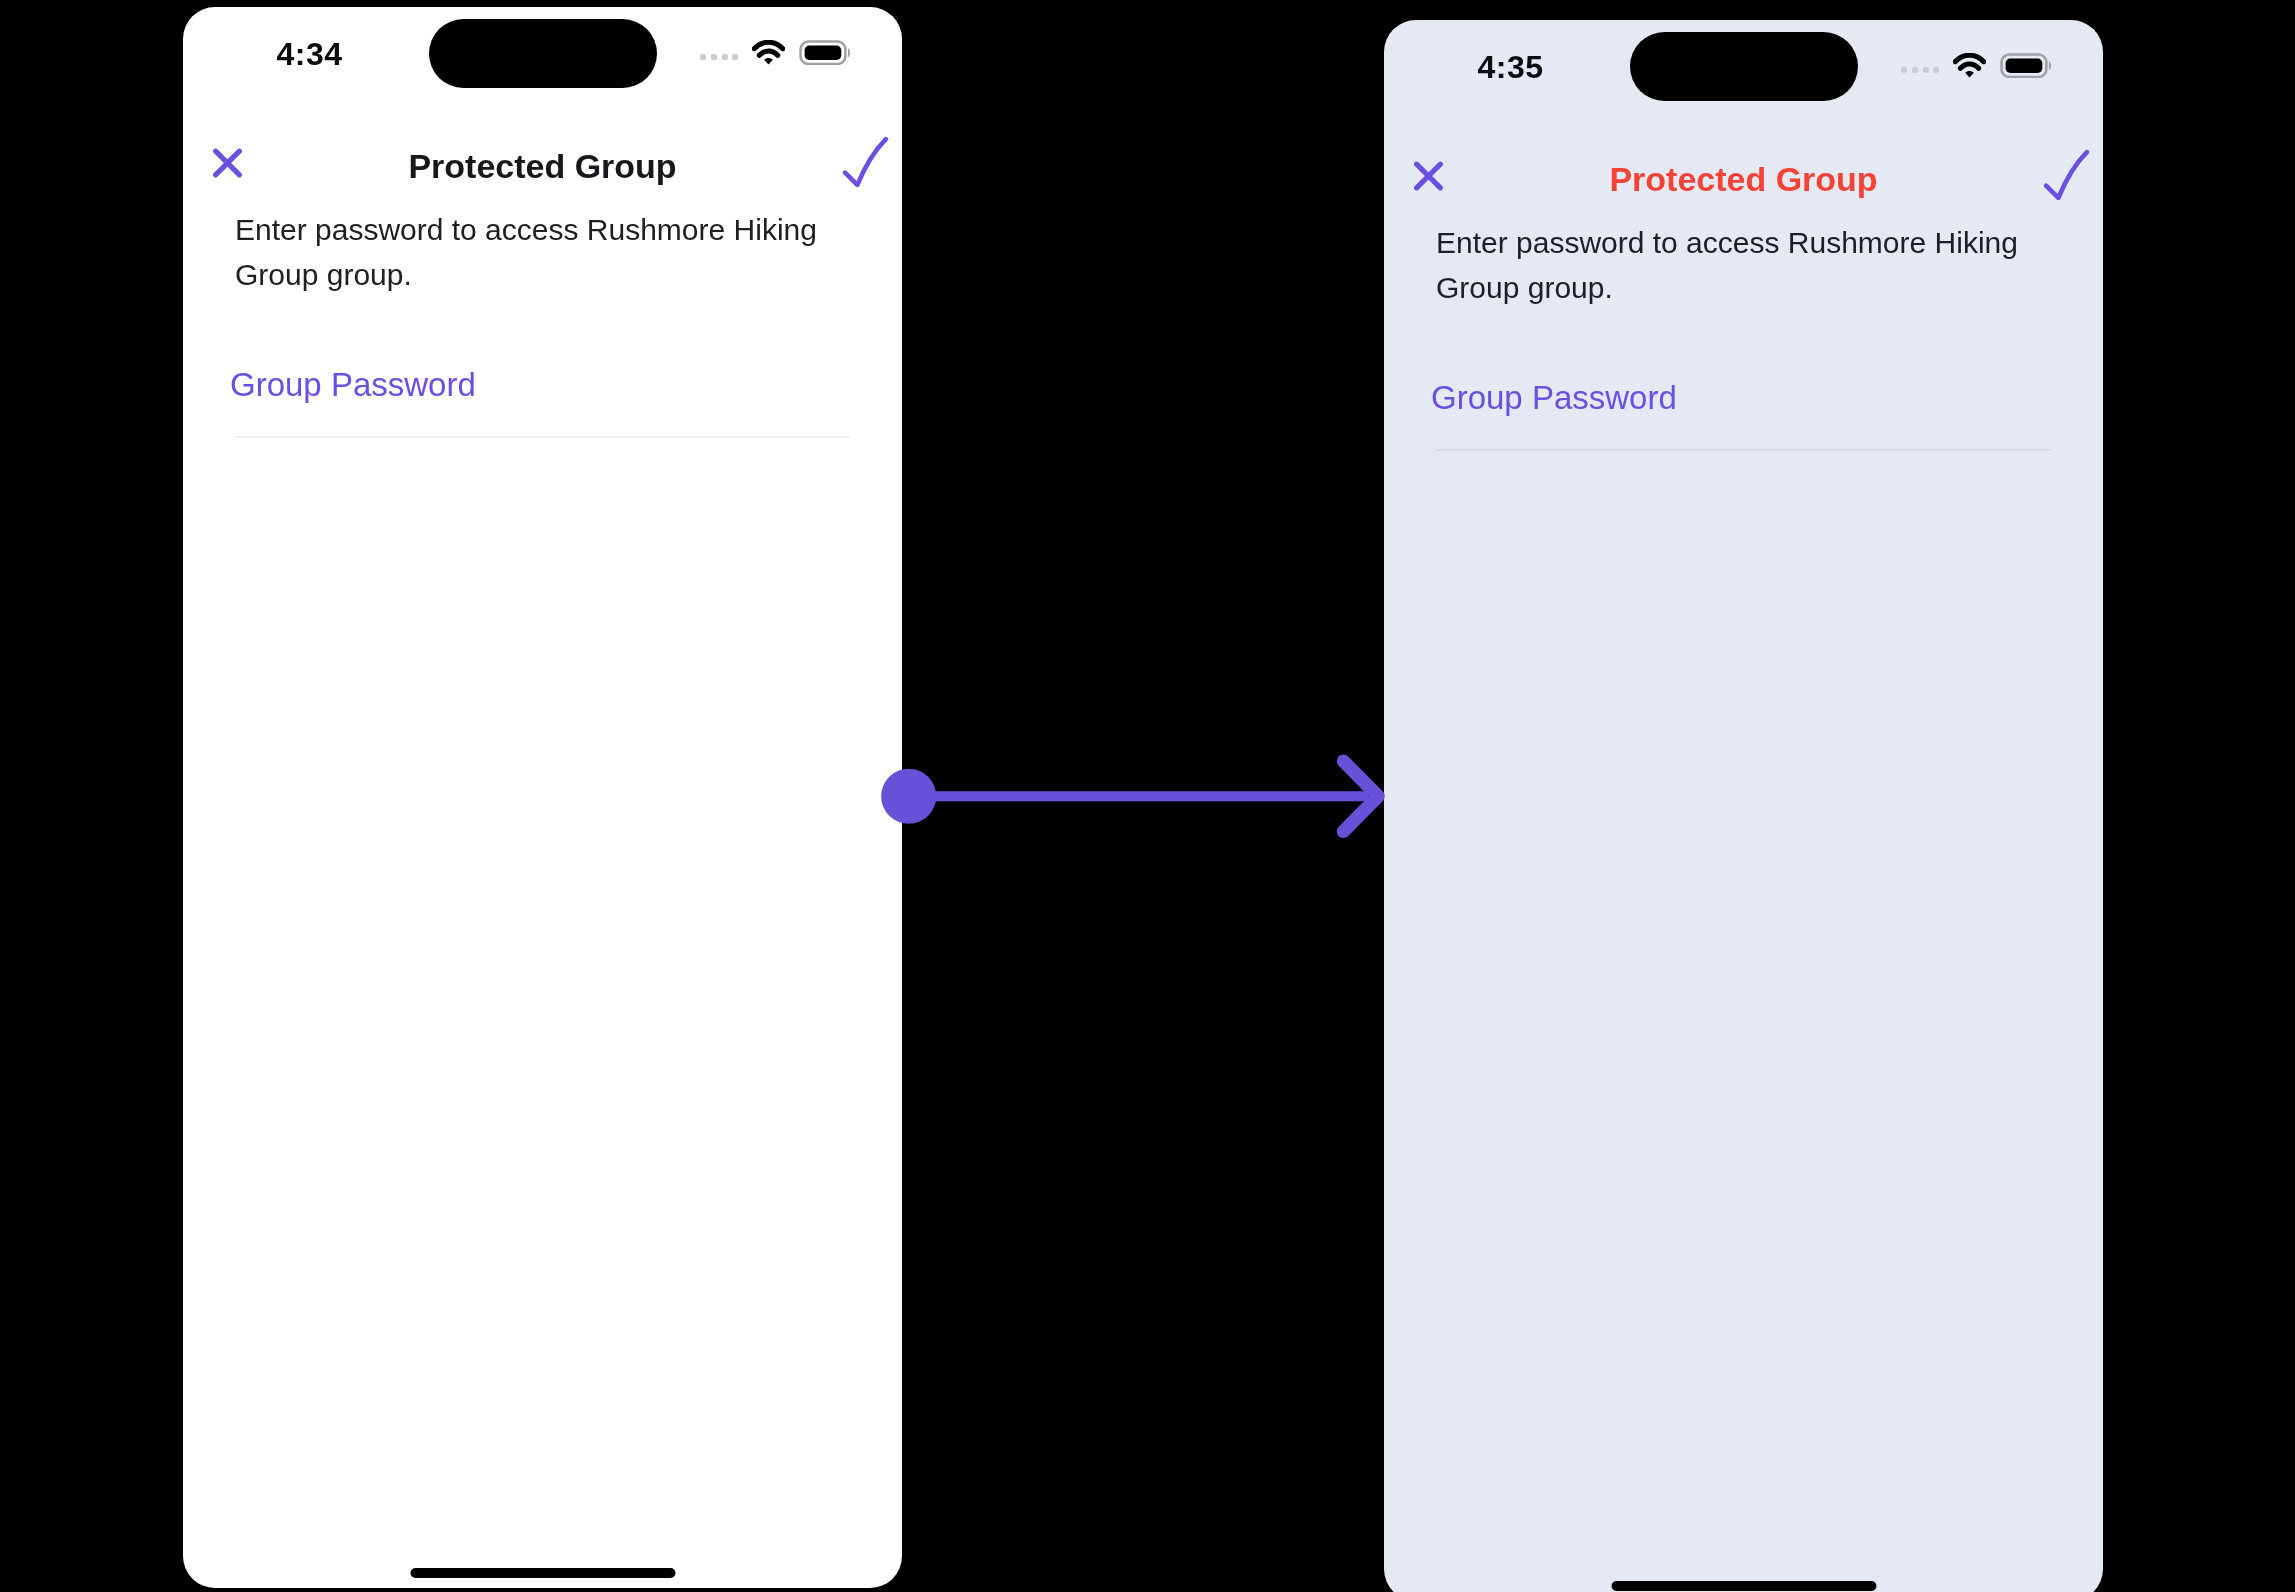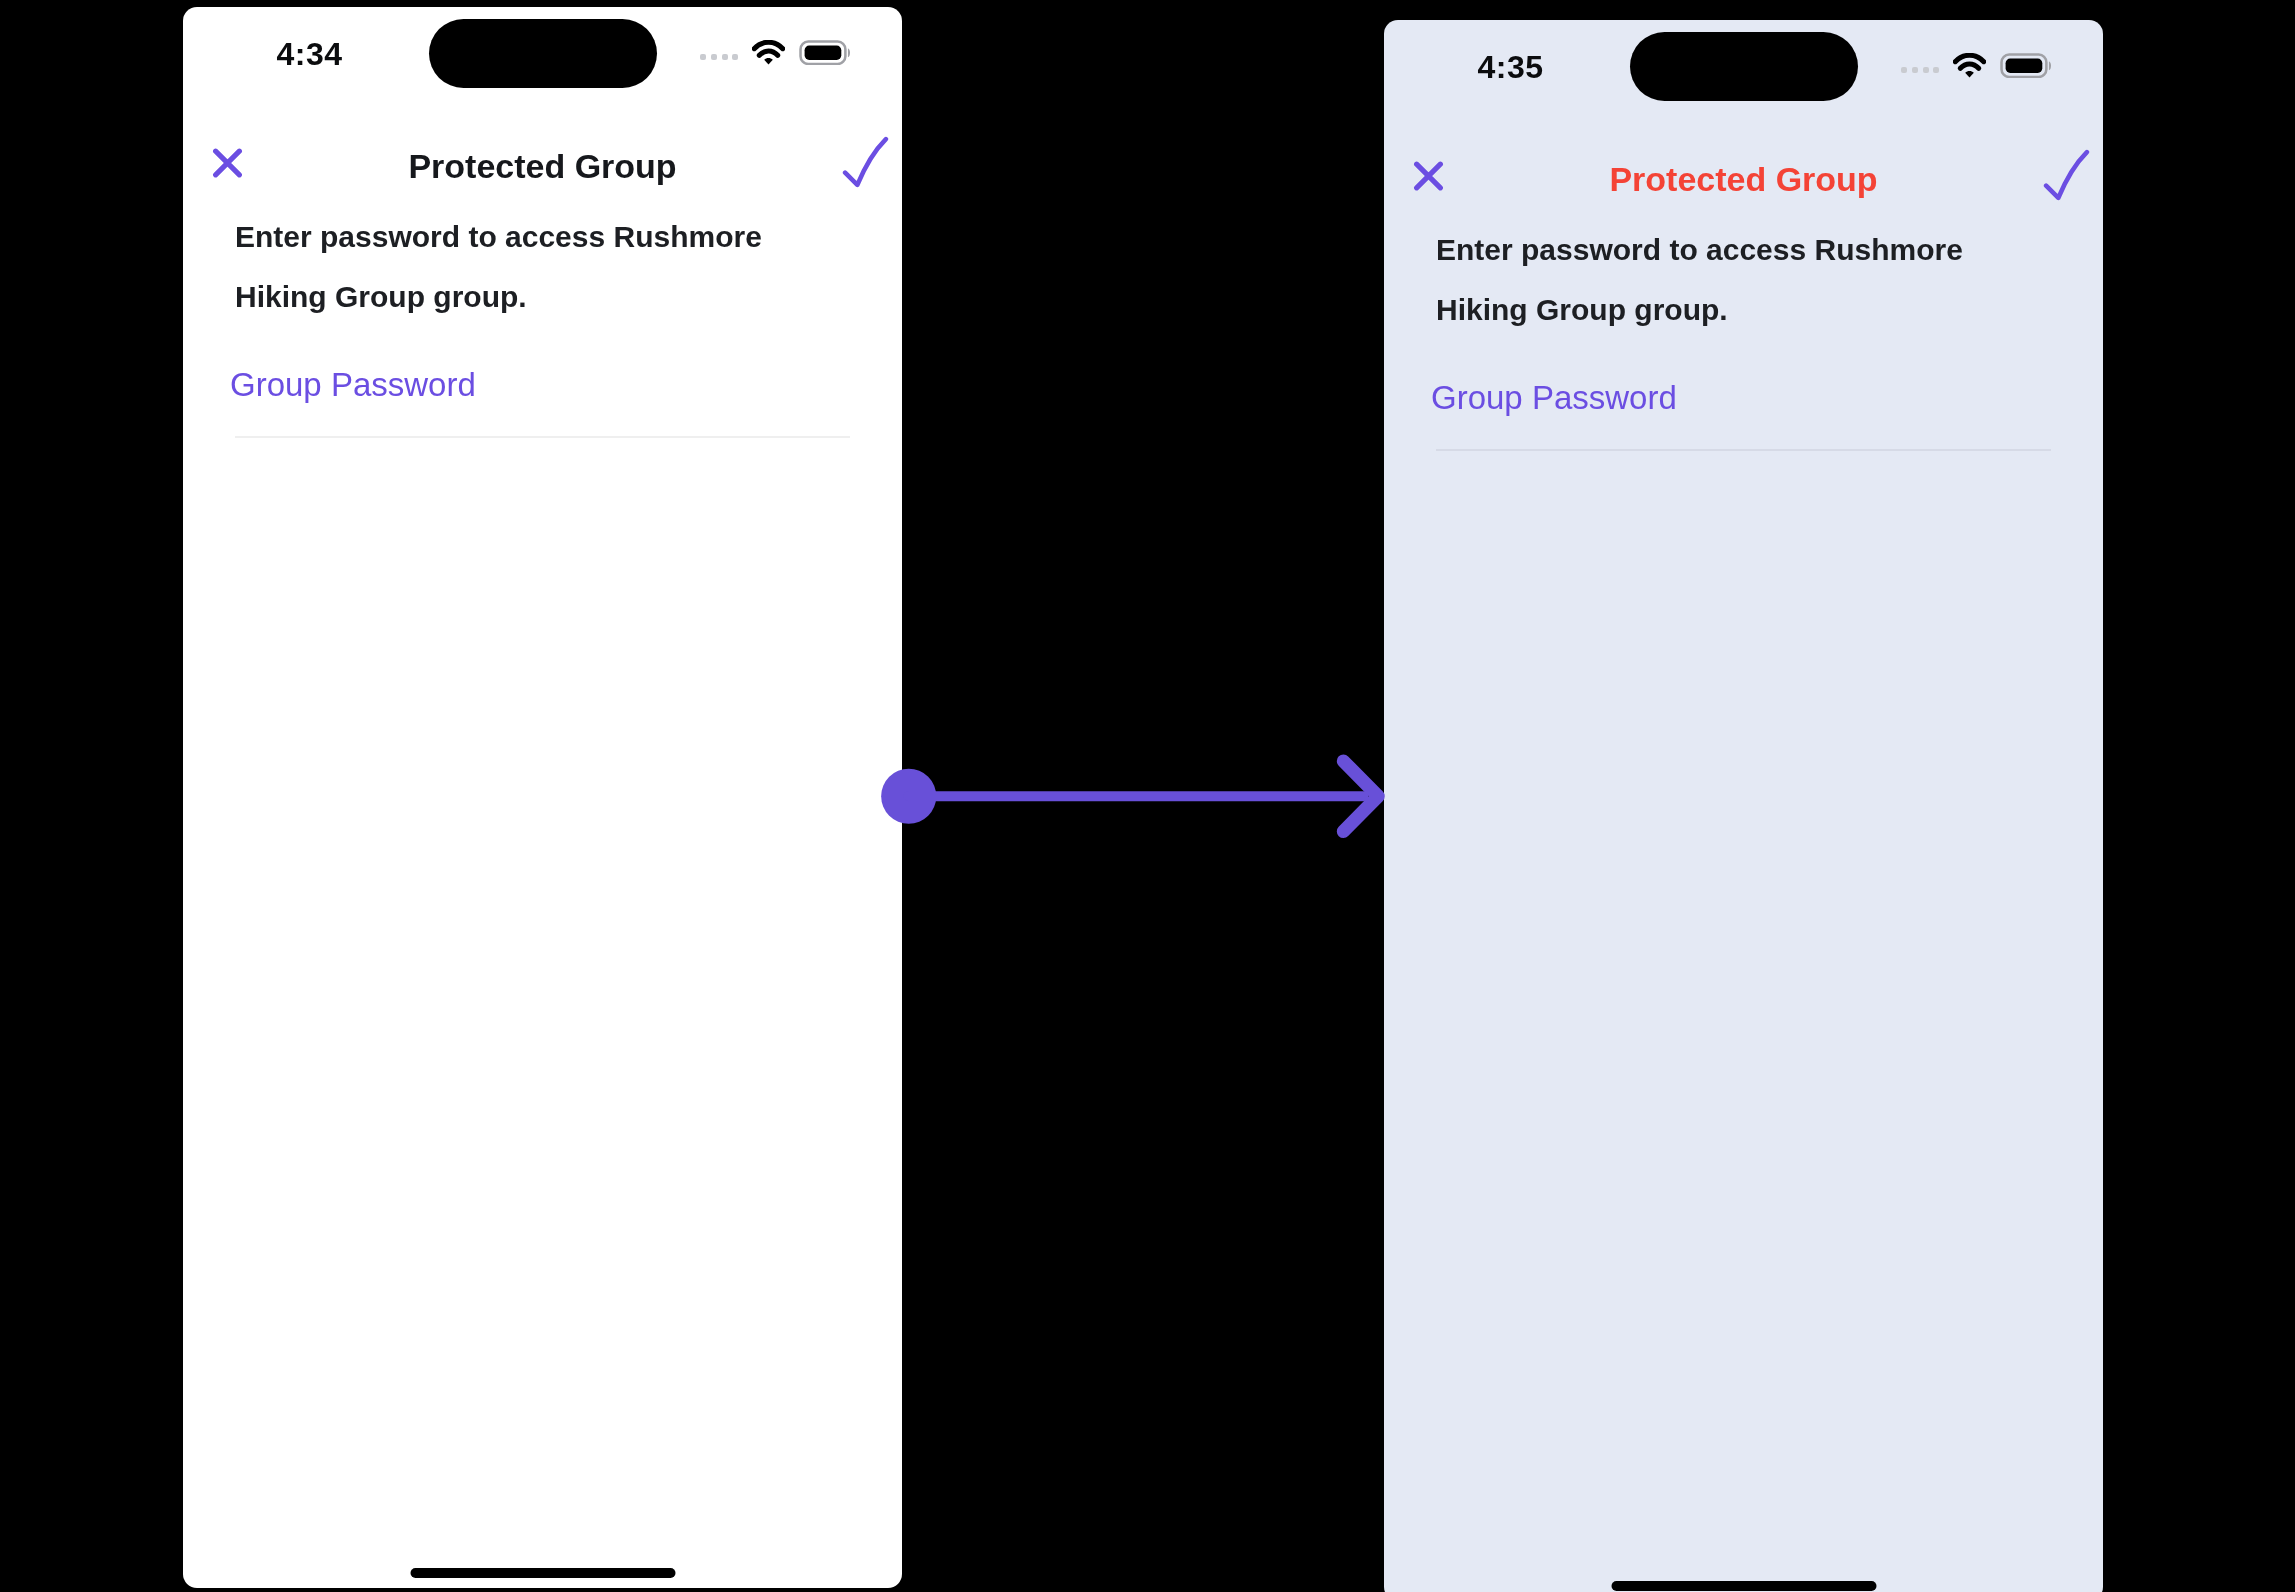--- a/index.html
+++ b/index.html
@@ -5,21 +5,21 @@
   html,body{margin:0;padding:0;background:#000;}
   .canvas{
     position:relative;
     width:2295px;height:1593px;
     background:#000;
     overflow:hidden;
     font-family:"Liberation Sans","DejaVu Sans",sans-serif;
   }
   .phone{
     position:absolute;top:7.1px;width:719px;height:1581px;
-    border-radius:14px;overflow:hidden;
+    border-radius:32px;overflow:hidden;
   }
   .phone--left{left:183px;background:#FFFFFF;}
   .phone--right{left:1384px;background:#E4E9F4;margin-top:13px;}
 
   
   .notch{
     position:absolute;left:50%;transform:translateX(-50%);
     top:12.2px;width:228px;height:69px;border-radius:35px;background:#000;
   }
   .time{
@@ -40,21 +40,21 @@
     text-align:center;font-size:34px;font-weight:700;line-height:1.3;
     color:#16181C;
   }
   .phone--right .nav-title{color:#F44336;}
   .icon-close{position:absolute;left:29px;top:140px;}
   .icon-check{position:absolute;right:13.3px;top:129px;}
 
   
   .description{
     position:absolute;left:52px;top:200px;width:620px;
-    font-size:30px;line-height:60px;font-weight:700;color:#1D1F23;
+    font-size:30px;line-height:45px;font-weight:400;color:#1D1F23;
   }
   .field-label{
     position:absolute;left:47px;top:359px;
     font-size:33px;font-weight:400;color:#6B4EE2;
   }
   .field-underline{
     position:absolute;left:52px;right:52px;top:429px;height:2px;
     background:#EFEFEF;border:none;
   }
   .phone--right .field-underline{background:#D6DAE6;}

